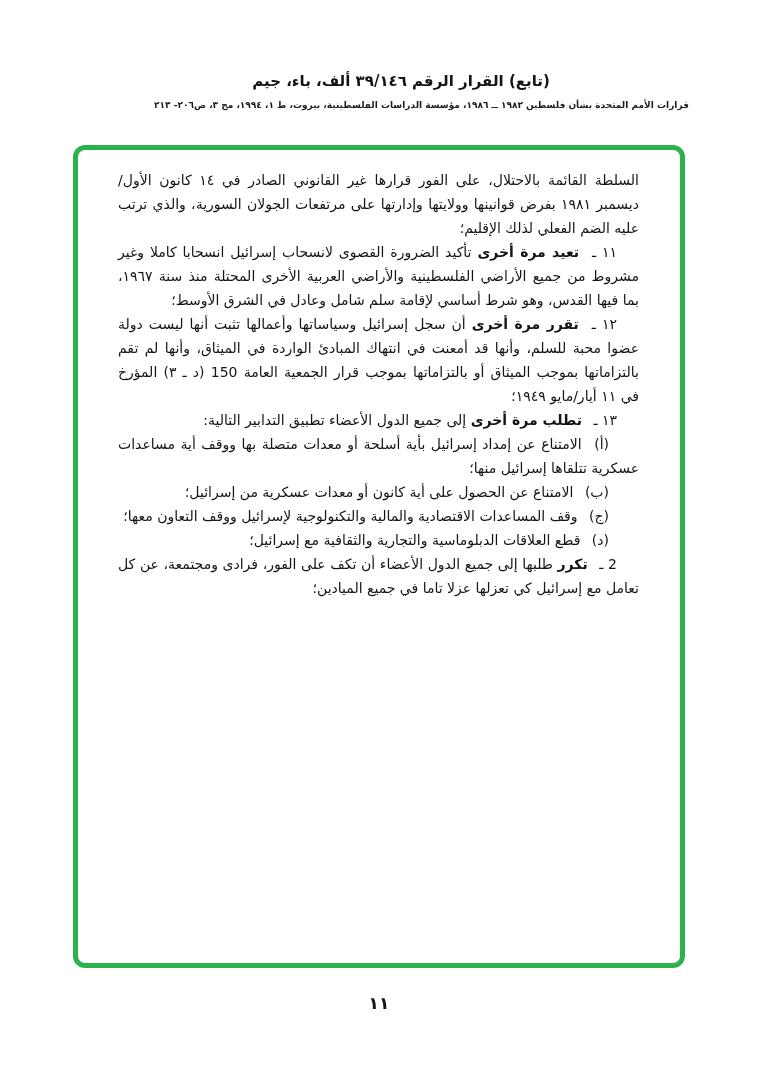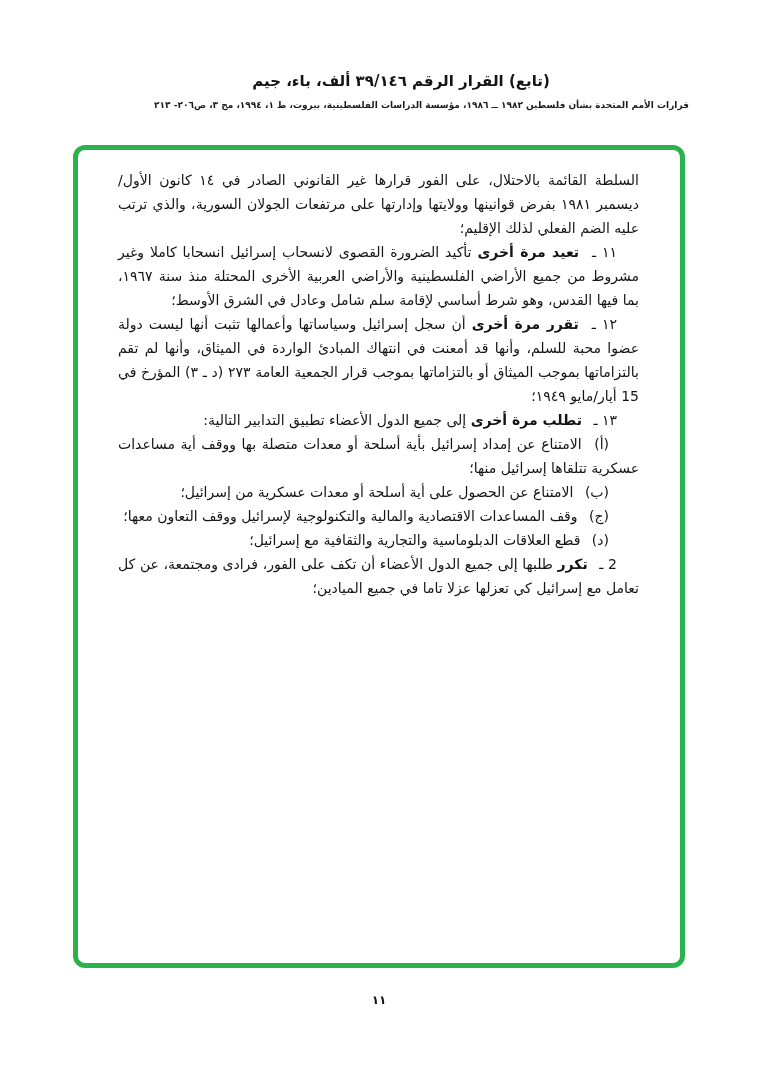--- a/index.html
+++ b/index.html
@@ -64,21 +64,21 @@
   .indent { text-indent: 22px; }
   .indent-sub { text-indent: 30px; }
   .indent .num, .indent-sub .num { margin-left: 7px; }
   .bold { font-weight: 700; }
   .footer {
     position: absolute;
     top: 993px;
     left: 0;
     right: 0;
     text-align: center;
-    font-size: 12px;
+    font-size: 17px;
     font-weight: 700;
   }
 </style>
 </head>
 <body>
 
 <div class="page">
 
   <div class="header">
     <div class="title">(تابع) القرار الرقم ٣٩/١٤٦ ألف، باء، جيم</div>
@@ -97,39 +97,39 @@
 
     <p class="para indent">
       <span class="num">١١ ـ</span>
       <span class="bold">تعيد مرة أخرى</span>
       <span>تأكيد الضرورة القصوى لانسحاب إسرائيل انسحابا كاملا وغير مشروط من جميع الأراضي الفلسطينية والأراضي العربية الأخرى المحتلة منذ سنة ١٩٦٧، بما فيها القدس، وهو شرط أساسي لإقامة سلم شامل وعادل في الشرق الأوسط؛</span>
     </p>
 
     <p class="para indent">
       <span class="num">١٢ ـ</span>
       <span class="bold">تقرر مرة أخرى</span>
-      <span>أن سجل إسرائيل وسياساتها وأعمالها تثبت أنها ليست دولة عضوا محبة للسلم، وأنها قد أمعنت في انتهاك المبادئ الواردة في الميثاق، وأنها لم تقم بالتزاماتها بموجب الميثاق أو بالتزاماتها بموجب قرار الجمعية العامة ٢٧٣ (د ـ ٣) المؤرخ في 15 أيار/مايو ١٩٤٩؛</span>
+      <span>أن سجل إسرائيل وسياساتها وأعمالها تثبت أنها ليست دولة عضوا محبة للسلم، وأنها قد أمعنت في انتهاك المبادئ الواردة في الميثاق، وأنها لم تقم بالتزاماتها بموجب الميثاق أو بالتزاماتها بموجب قرار الجمعية العامة 150 (د ـ ٣) المؤرخ في ١١ أيار/مايو ١٩٤٩؛</span>
     </p>
 
     <p class="para indent">
       <span class="num">١٣ ـ</span>
       <span class="bold">تطلب مرة أخرى</span>
       <span>إلى جميع الدول الأعضاء تطبيق التدابير التالية:</span>
     </p>
 
     <p class="para indent-sub">
       <span class="num">(أ)</span>
       <span class="bold"></span>
       <span>الامتناع عن إمداد إسرائيل بأية أسلحة أو معدات متصلة بها ووقف أية مساعدات عسكرية تتلقاها إسرائيل منها؛</span>
     </p>
 
     <p class="para indent-sub">
       <span class="num">(ب)</span>
       <span class="bold"></span>
-      <span>الامتناع عن الحصول على أية أسلحة أو معدات عسكرية من إسرائيل؛</span>
+      <span>الامتناع عن الحصول على أية كانون أو معدات عسكرية من إسرائيل؛</span>
     </p>
 
     <p class="para indent-sub">
       <span class="num">(ج)</span>
       <span class="bold"></span>
       <span>وقف المساعدات الاقتصادية والمالية والتكنولوجية لإسرائيل ووقف التعاون معها؛</span>
     </p>
 
     <p class="para indent-sub">
       <span class="num">(د)</span>

